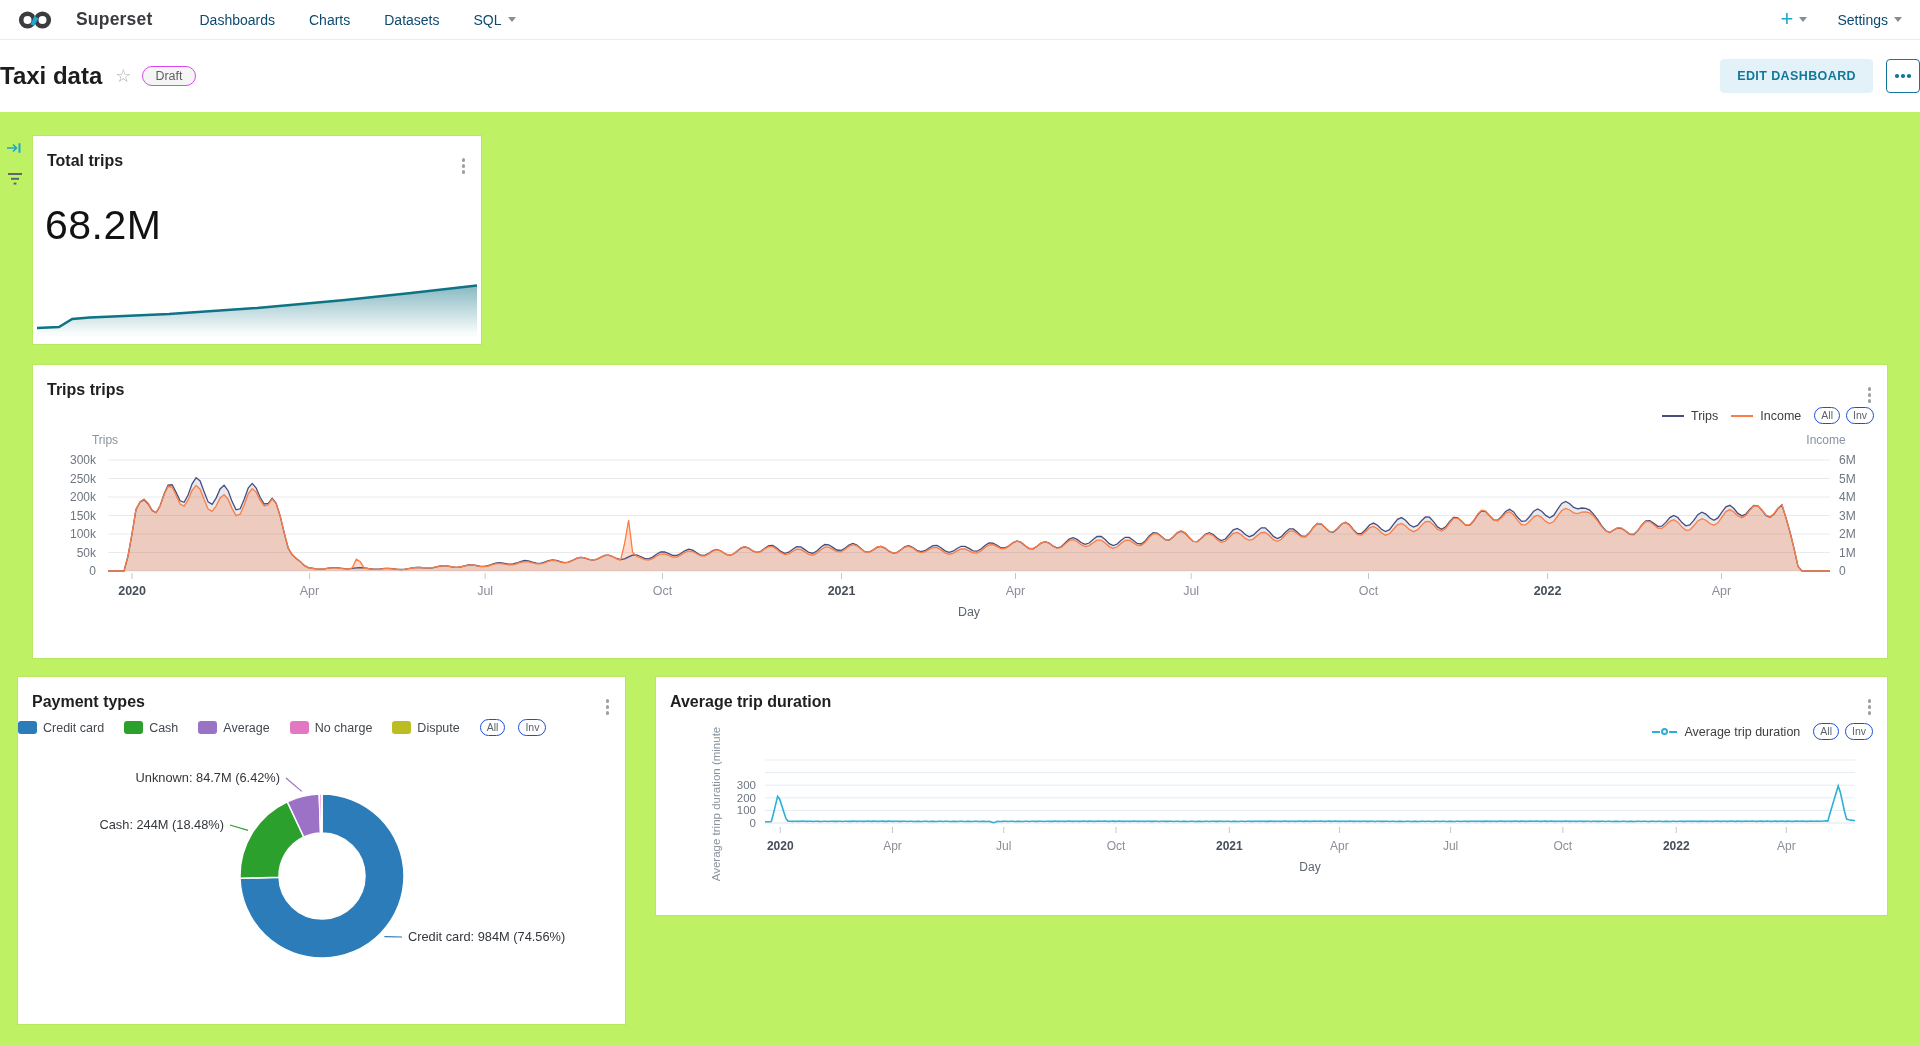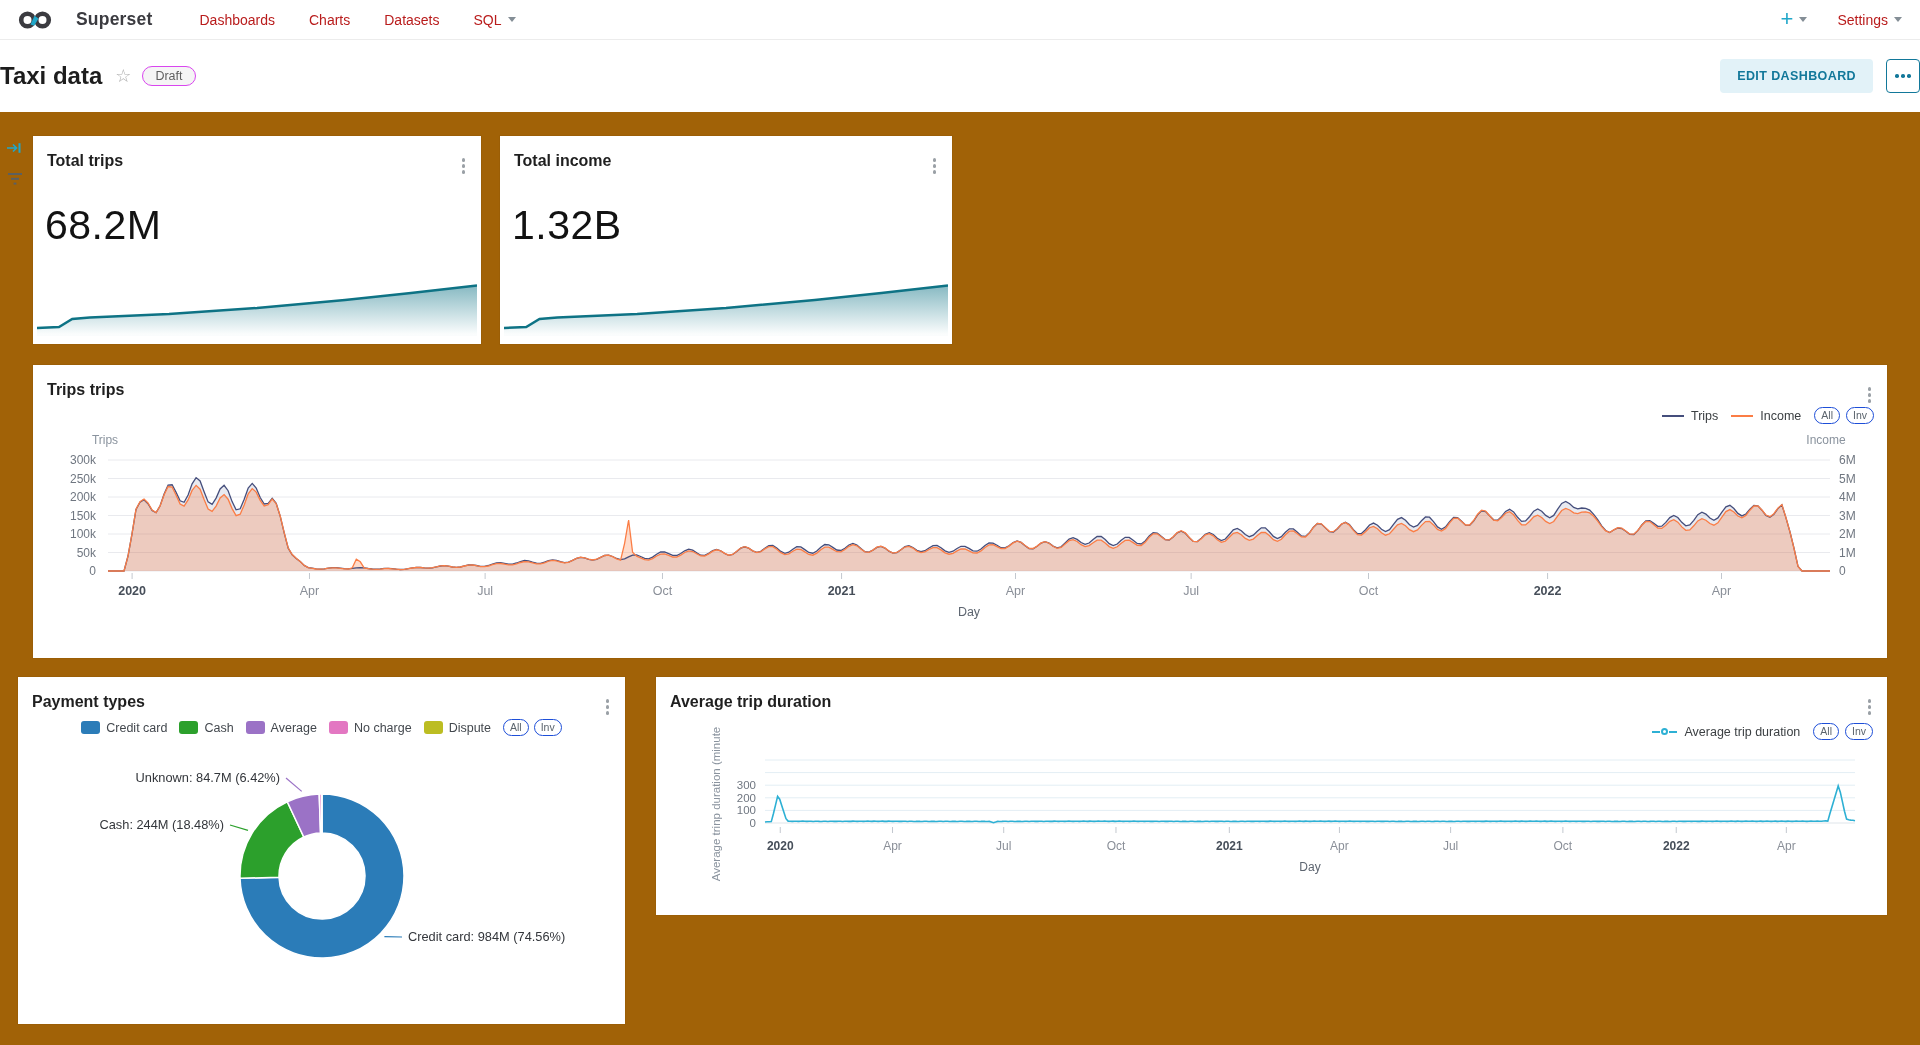--- a/index.html
+++ b/index.html
@@ -4,54 +4,54 @@
 <style>
   *{margin:0;padding:0;box-sizing:border-box}
   html,body{width:1920px;height:1045px}
   body{font-family:"Liberation Sans",sans-serif;background:#f6f6f6;position:relative;overflow:hidden;color:#222}
   svg text{font-family:"Liberation Sans",sans-serif}
 
   
   .navbar{position:absolute;top:0;left:0;right:0;height:40px;background:#fff;border-bottom:1px solid #ececec;display:flex;align-items:center;padding:0 18px;z-index:6}
   .brand{display:flex;align-items:center;gap:24px;margin-right:30px;cursor:pointer}
   .brand-name{font-size:17.5px;font-weight:700;color:#3b3b40;letter-spacing:.2px}
-  .nav-item{font-size:14px;color:#b91c1c;padding:0 17px;height:40px;display:flex;align-items:center;gap:6px;cursor:pointer}
+  .nav-item{font-size:14px;color:#0c4a6e;padding:0 17px;height:40px;display:flex;align-items:center;gap:6px;cursor:pointer}
   .caret{width:0;height:0;border-left:4px solid transparent;border-right:4px solid transparent;border-top:5px solid #848e96;display:inline-block}
   .nav-right{margin-left:auto;display:flex;align-items:center;gap:30px}
   .plus-wrap{display:flex;align-items:center;gap:6px;cursor:pointer}
   .plus{color:#20a7c9;font-size:22px;font-weight:400;line-height:1;margin-top:-2px}
 
   
   .dash-header{position:absolute;top:40px;height:72px;left:0;right:0;background:#fff;display:flex;align-items:center;padding:0 0;z-index:5}
   .dash-title{font-size:24px;font-weight:700;color:#1d1d1d}
   .star{color:#aeaeae;font-size:18px;margin-left:13px;cursor:pointer}
   .chip{margin-left:11px;border:1px solid #d946ef;background:#f5f5f5;color:#5f5f5f;font-size:12.5px;padding:2px 12px;border-radius:12px}
   .hdr-right{margin-left:auto;display:flex;align-items:flex-start;gap:13px}
   .btn-edit{background:#e2f2f8;color:#12789a;font-weight:700;font-size:12.5px;letter-spacing:.4px;padding:10px 17px;border:none;border-radius:4px;cursor:pointer;font-family:"Liberation Sans",sans-serif}
   .btn-more{width:34px;height:34px;border:1.5px solid #12789a;border-radius:4px;background:#fff;display:flex;align-items:center;justify-content:center;gap:2.5px;cursor:pointer}
   .btn-more i{width:3.5px;height:3.5px;border-radius:50%;background:#12789a}
 
   
-  .dash-body{position:absolute;top:112px;left:0;right:0;bottom:0;background:#a16207}
+  .dash-body{position:absolute;top:112px;left:0;right:0;bottom:0;background:#bef264}
   .filter-rail{position:absolute;left:6px;top:28px;display:flex;flex-direction:column;gap:16px;align-items:center}
   .filter-rail svg{cursor:pointer}
   .card{position:absolute;background:#fff;box-shadow:0 0 0 1px rgba(0,0,0,.035)}
   .card-title{position:absolute;left:14px;top:16px;font-size:16px;font-weight:700;color:#1f1f1f;z-index:2}
   .kebab{position:absolute;right:13px;top:19px;display:flex;flex-direction:column;gap:2.5px;cursor:pointer;padding:3px;z-index:3}
   .kebab i{width:3.5px;height:3.5px;border-radius:50%;background:#9aa0a6}
   .bignum{position:absolute;left:12px;top:66px;font-size:41px;font-weight:500;color:#121212;letter-spacing:.5px}
   .spark{position:absolute;left:4px;right:4px;bottom:8px;height:56px}
 
   
   .chart-legend{position:absolute;display:flex;align-items:center;gap:13px;font-size:12.5px;color:#3c4043;z-index:2}
   .lg-item{display:flex;align-items:center;cursor:pointer}
   .lg-line{display:inline-block;width:22px;height:0;border-top:2px solid;margin-right:7px}
   .pill{border:1px solid #1d4ed8;color:#5b646d;font-size:10.5px;border-radius:9px;padding:0 6px;line-height:15px;cursor:pointer;background:#fff}
   .pill + .pill{margin-left:-7px}
-  .pie-legend{position:absolute;top:42px;left:0;right:0;display:flex;justify-content:center;align-items:center;gap:12px;font-size:12.5px;color:#43484e;z-index:2}
+  .pie-legend{position:absolute;top:42px;left:0;right:0;display:flex;align-items:center;gap:20px;font-size:12.5px;color:#43484e;z-index:2}
   .pie-legend .lg-it{display:flex;align-items:center;cursor:pointer}
   .sw{display:inline-block;width:19px;height:13px;border-radius:3px;margin-right:6px}
   .lg-marker{display:flex;align-items:center;margin-right:7px}
   .mline{width:8px;height:2px;background:#2db0d4}
   .mdot{width:7px;height:7px;border:2px solid #2db0d4;border-radius:50%;background:#fff;margin:0 1px}
 </style>
 </head>
 <body>
 
 <nav class="navbar">
@@ -129,39 +129,20 @@
           <linearGradient id="sparkGrad0" x1="0" y1="0" x2="0" y2="1">
             <stop offset="0%" stop-color="#0e7385" stop-opacity="0.5"></stop>
             <stop offset="96%" stop-color="#0e7385" stop-opacity="0.02"></stop>
           </linearGradient>
         </defs>
         <path d="M0.0 48.0L22.0 47.0L35.2 39.0L52.8 37.5L132.0 34.0L220.0 28.0L308.0 20.0L374.0 13.0L440.0 5.5L440 56L0 56Z" fill="url(#sparkGrad0)"></path>
         <path d="M0.0 48.0L22.0 47.0L35.2 39.0L52.8 37.5L132.0 34.0L220.0 28.0L308.0 20.0L374.0 13.0L440.0 5.5" fill="none" stroke="#0e7385" stroke-width="2.4"></path>
       </svg>
   </section>
 
-  <section class="card" style="left:500px;top:24px;width:452px;height:208px">
-    <h3 class="card-title">Total income</h3>
-    <div class="kebab">
-        <i></i>
-        <i></i>
-        <i></i>
-      </div>
-    <div class="bignum">1.32B</div>
-    <svg class="spark" id="spark1" viewBox="0 0 444 56" preserveAspectRatio="none">
-        <defs>
-          <linearGradient id="sparkGrad1" x1="0" y1="0" x2="0" y2="1">
-            <stop offset="0%" stop-color="#0e7385" stop-opacity="0.5"></stop>
-            <stop offset="96%" stop-color="#0e7385" stop-opacity="0.02"></stop>
-          </linearGradient>
-        </defs>
-        <path d="M0.0 48.0L22.2 47.0L35.5 39.0L53.3 37.5L133.2 34.0L222.0 28.0L310.8 20.0L377.4 13.0L444.0 5.5L444 56L0 56Z" fill="url(#sparkGrad1)"></path>
-        <path d="M0.0 48.0L22.2 47.0L35.5 39.0L53.3 37.5L133.2 34.0L222.0 28.0L310.8 20.0L377.4 13.0L444.0 5.5" fill="none" stroke="#0e7385" stroke-width="2.4"></path>
-      </svg>
-  </section>
 
   <section class="card" style="left:33px;top:253px;width:1854px;height:293px">
     <h3 class="card-title">Trips trips</h3>
     <div class="kebab">
         <i></i>
         <i></i>
         <i></i>
       </div>
     <div class="chart-legend" style="top:42px;right:13px">
       <span class="lg-item">

